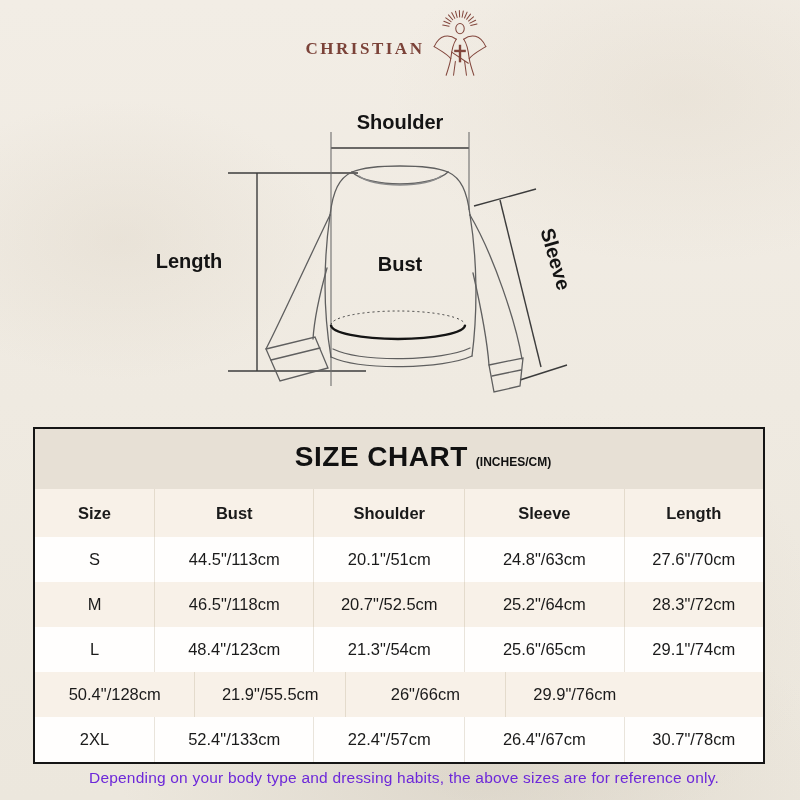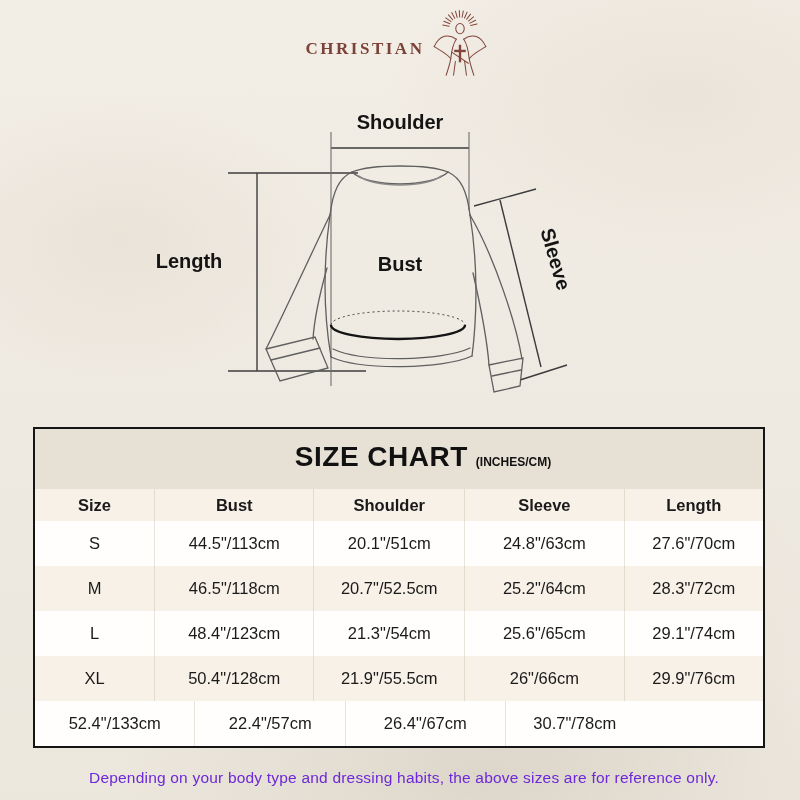--- a/index.html
+++ b/index.html
@@ -29,21 +29,21 @@
     position:absolute;left:33px;top:427px;width:732px;
     border:2px solid #151515;background:#ffffff;box-sizing:border-box;
   }
   .title-band{
     height:60px;background:#e7e0d5;display:flex;align-items:baseline;justify-content:center;gap:8px;
     padding-top:14px;box-sizing:border-box;padding-left:48px;
   }
   .title-main{font-size:28px;font-weight:bold;letter-spacing:.5px;color:#111;line-height:1;}
   .title-sub{font-size:12px;font-weight:bold;color:#111;line-height:1;}
   .t-row{display:flex;height:45px;align-items:stretch;}
-  .t-row.header{height:32px;font-weight:bold;font-size:17px;background:#f8f1e8;}
+  .t-row.header{height:48px;font-weight:bold;font-size:17px;background:#f8f1e8;}
   .t-row.beige{background:#f8f1e8;}
   .t-row.white{background:#fffefd;}
   .cell{
     display:flex;align-items:center;justify-content:center;box-sizing:border-box;
     font-size:16.5px;border-left:1px solid rgba(176,160,134,.28);
   }
   .cell:first-child{border-left:none;}
   .c-size{width:16.35%;}
   .c-bust{width:21.9%;}
   .c-shoulder{width:20.7%;}
@@ -174,28 +174,28 @@
 
   <div class="t-row white">
     <div class="cell c-size">L</div>
     <div class="cell c-bust">48.4"/123cm</div>
     <div class="cell c-shoulder">21.3"/54cm</div>
     <div class="cell c-sleeve">25.6"/65cm</div>
     <div class="cell c-length">29.1"/74cm</div>
   </div>
 
   <div class="t-row beige">
-    <div class="cell c-size">XL</div>
     <div class="cell c-bust">50.4"/128cm</div>
     <div class="cell c-shoulder">21.9"/55.5cm</div>
     <div class="cell c-sleeve">26"/66cm</div>
     <div class="cell c-length">29.9"/76cm</div>
   </div>
 
   <div class="t-row white">
+    <div class="cell c-size">2XL</div>
     <div class="cell c-bust">52.4"/133cm</div>
     <div class="cell c-shoulder">22.4"/57cm</div>
     <div class="cell c-sleeve">26.4"/67cm</div>
     <div class="cell c-length">30.7"/78cm</div>
   </div>
 </div>
 
 <div class="footer-note">Depending on your body type and dressing habits, the above sizes are for reference only.</div>
 
 </body></html>

